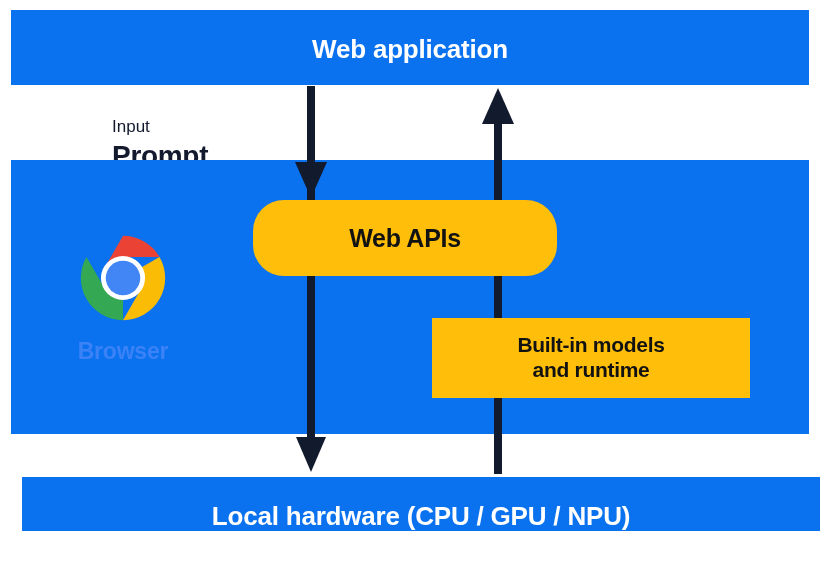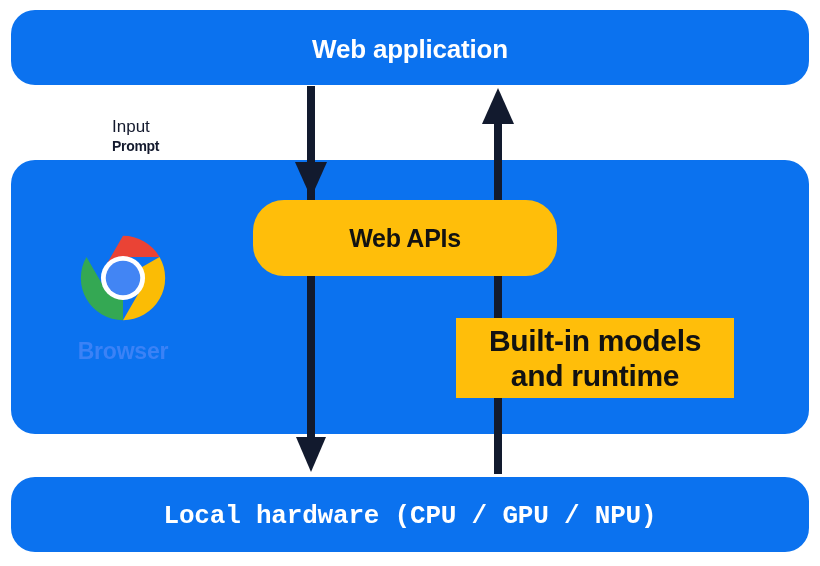--- a/index.html
+++ b/index.html
@@ -15,40 +15,38 @@
     width: 820px;
     height: 566px;
     background: #ffffff;
     overflow: hidden;
   }
 
   
   .band {
     position: absolute;
     background: #0B72EF;
-    border-radius: 24px;
   }
   #band-web-application {
     left: 11px;
     top: 10px;
     width: 798px;
     height: 75px;
   }
   #band-browser {
     left: 11px;
     top: 160px;
     width: 798px;
     height: 274px;
   }
   #band-local-hardware {
-    left: 11px;
+    left: 22px;
     top: 477px;
     width: 798px;
-    height: 75px;
-    font-family: Liberation Mono, monospace;
+    height: 54px;
   }
 
   .band-title {
     position: absolute;
     left: 0;
     right: 0;
     text-align: center;
     color: #ffffff;
     font-size: 26px;
     font-weight: bold;
@@ -64,21 +62,21 @@
     line-height: 1.28;
   }
   .io-label .io-kind {
     display: block;
     font-size: 17px;
     font-weight: normal;
     margin-top: 16px;
   }
   .io-label .io-value {
     display: block;
-    font-size: 14px;
+    font-size: 28px;
     font-weight: bold;
     letter-spacing: -0.3px;
   }
   #io-input {
     left: 112px;
     top: 100px;
     text-align: left;
   }
   #io-output {
     right: 38px;
@@ -118,25 +116,25 @@
   }
   #box-web-apis {
     left: 253px;
     top: 200px;
     width: 304px;
     height: 76px;
     font-size: 25px;
     border-radius: 31px;
   }
   #box-builtin-models {
-    left: 456px;
+    left: 432px;
     top: 318px;
-    width: 278px;
+    width: 318px;
     height: 80px;
-    font-size: 30px;
+    font-size: 21px;
     line-height: 1.18;
   }
 
   
   #browser-block {
     position: absolute;
     left: 52px;
     top: 232px;
     width: 142px;
     text-align: center;

